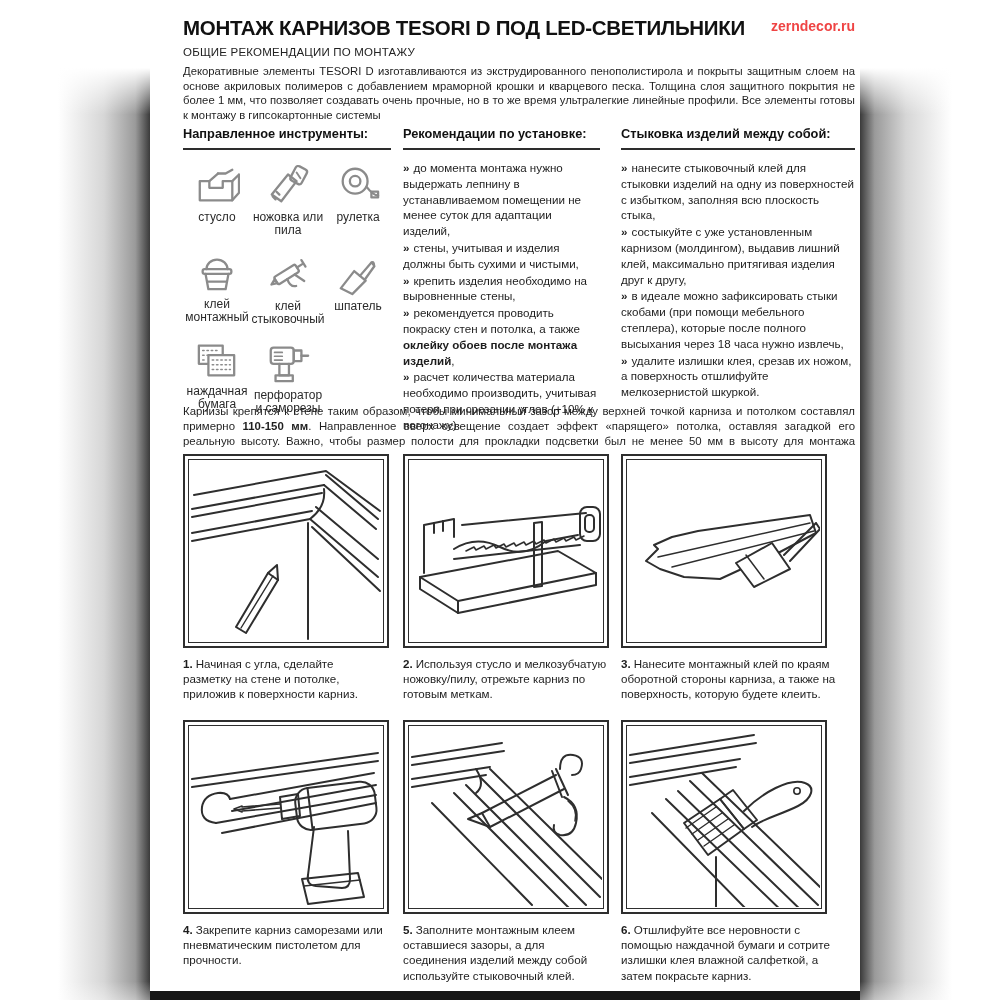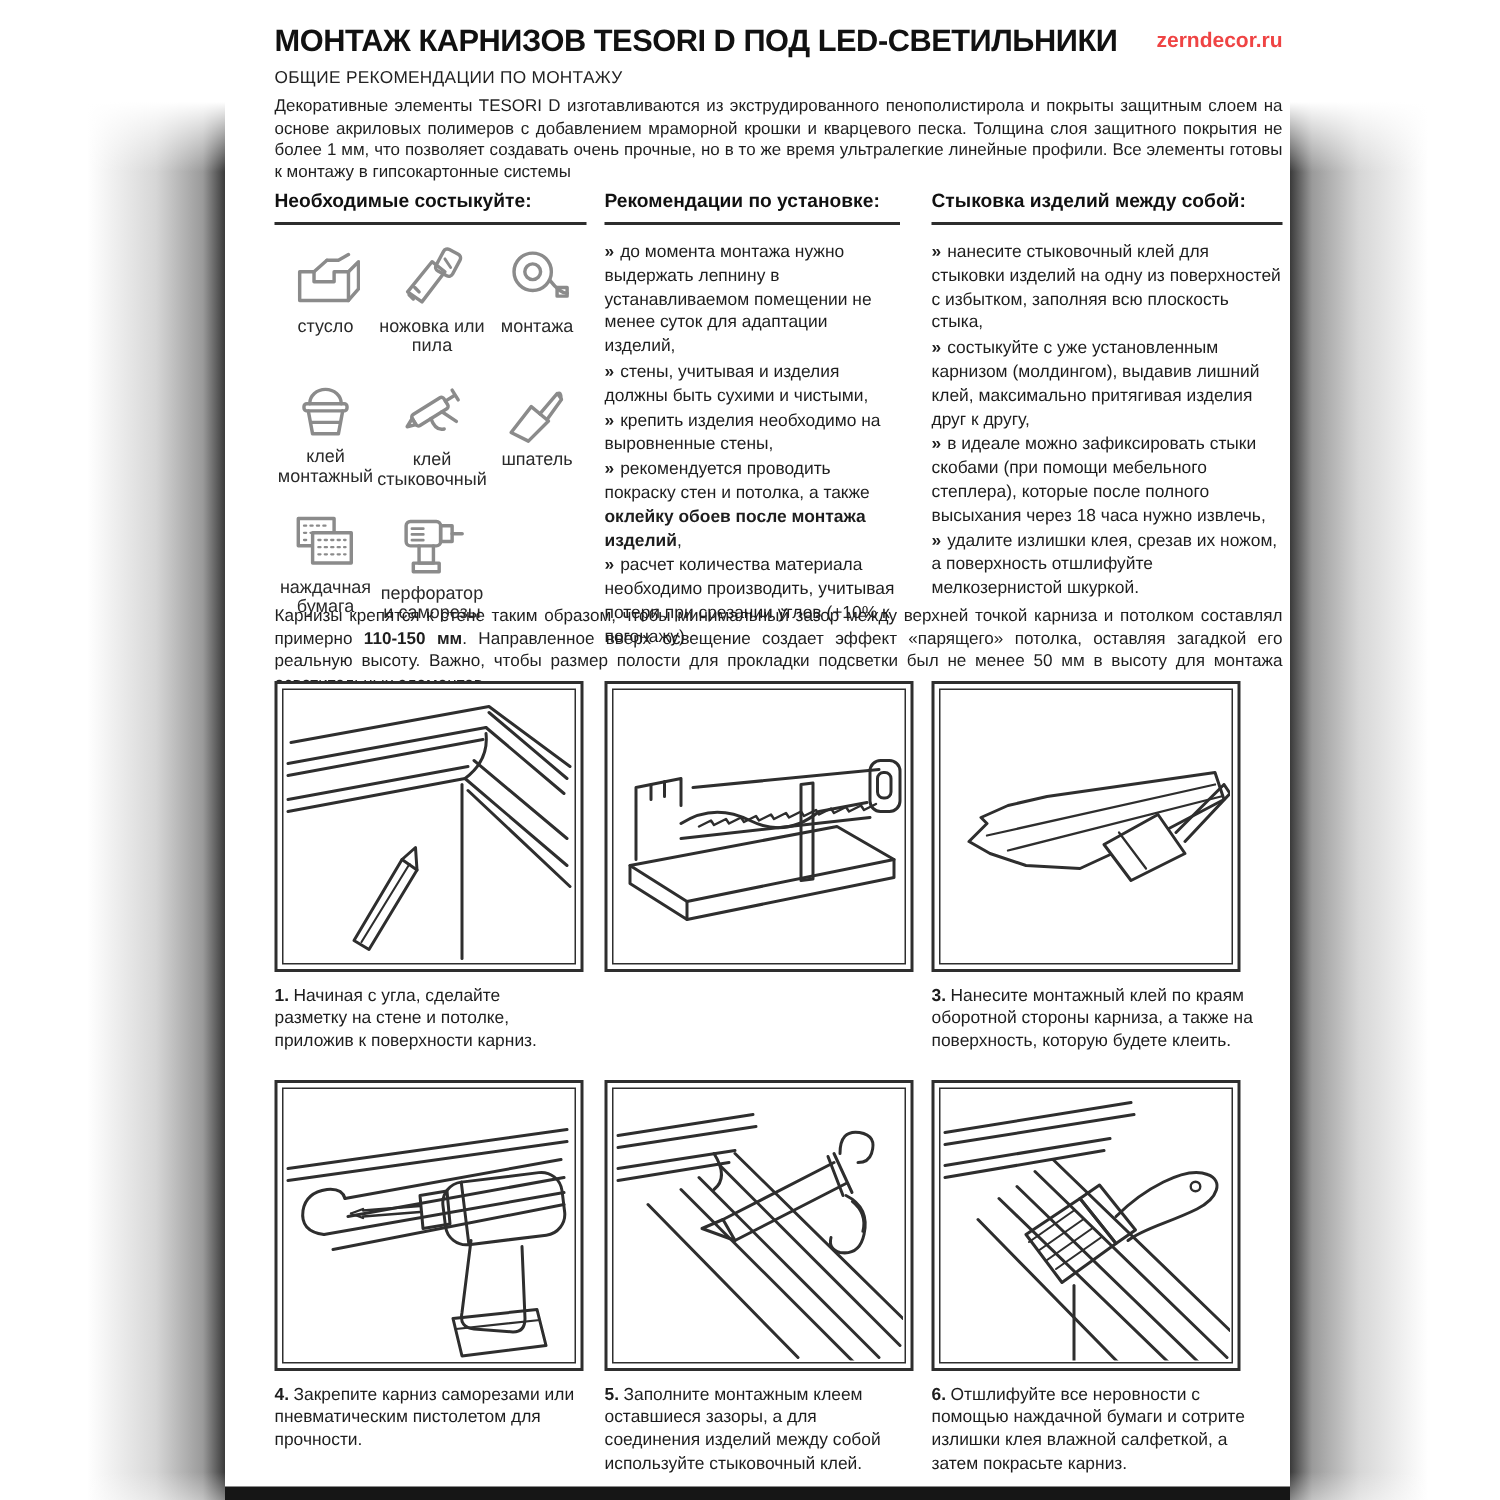--- a/index.html
+++ b/index.html
@@ -51,21 +51,21 @@
   <div class="shadow left"></div>
   <div class="shadow right"></div>
 
   <div class="page">
     <div class="title">МОНТАЖ КАРНИЗОВ TESORI D ПОД LED-СВЕТИЛЬНИКИ</div>
     <div class="site">zerndecor.ru</div>
     <div class="subtitle">ОБЩИЕ РЕКОМЕНДАЦИИ ПО МОНТАЖУ</div>
     <div class="intro">Декоративные элементы TESORI D изготавливаются из экструдированного пенополистирола и покрыты защитным слоем на основе акриловых полимеров с добавлением мраморной крошки и кварцевого песка. Толщина слоя защитного покрытия не более 1 мм, что позволяет создавать очень прочные, но в то же время ультралегкие линейные профили. Все элементы готовы к монтажу в гипсокартонные системы</div>
 
     <div class="col col1">
-      <div class="colhead">Необходимые состыкуйте:</div>
+      <div class="colhead">Направленное инструменты:</div>
       <div class="toolgrid">
         <div class="tool">
           <svg width="46" height="44" viewBox="0 0 48 46">
             <g class="ticon">
                 <path d="M6,19 h10 v7 h14 v-7 h10 v20 h-34 Z"></path>
                 <path d="M16,19 l9,-8 M40,19 l7,-7 M47,12 v19 l-7,8"></path>
                 <path d="M25,11 h8 l7,-4"></path>
               </g>
           </svg>
           <div class="tlabel">стусло</div>
@@ -83,21 +83,21 @@
         </div>
         <div class="tool">
           <svg width="46" height="44" viewBox="0 0 48 46">
             <g class="ticon">
                 <circle cx="21" cy="19" r="13"></circle>
                 <circle cx="21" cy="19" r="5.5"></circle>
                 <path d="M33,25 q7,9 12,9"></path>
                 <path d="M38,30 h7 v6 h-7 Z"></path>
               </g>
           </svg>
-          <div class="tlabel">монтажа</div>
+          <div class="tlabel">рулетка</div>
         </div>
         <div class="tool">
           <svg width="46" height="44" viewBox="0 0 48 46">
             <g class="ticon">
                 <path d="M13,20 a11,10 0 0 1 22,0"></path>
                 <rect x="9" y="20" width="30" height="5" rx="2"></rect>
                 <path d="M12,25 l3,16 h18 l3,-16"></path>
                 <path d="M14,33 h20"></path>
               </g>
           </svg>
@@ -307,20 +307,21 @@
         <path d="M88,80 L58,101 M94,86 L64,107 M100,92 L70,113 M106,98 L76,119" stroke-width="1.4"></path>
         <path d="M92,72 L105,63 L129,93 L116,102 Z"></path>
         <path d="M116,84 C134,66 162,50 177,56 C188,60 184,72 170,79 C152,88 134,92 124,100"></path>
         <circle cx="169" cy="64" r="3.2" stroke-width="1.6"></circle>
       </g>
           </svg>
     </div>
       </div>
 
     <div class="caption cap-r1 c1 cw1"><span class="num">1.</span><span>Начиная с угла, сделайте разметку на стене и потолке, приложив к поверхности карниз.</span></div>
+    <div class="caption cap-r1 c2 cw2"><span class="num">2.</span><span>Используя стусло и мелкозубчатую ножовку/пилу, отрежьте карниз по готовым меткам.</span></div>
     <div class="caption cap-r1 c3 cw3"><span class="num">3.</span><span>Нанесите монтажный клей по краям оборотной стороны карниза, а также на поверхность, которую будете клеить.</span></div>
     <div class="caption cap-r2 c1 cw1"><span class="num">4.</span><span>Закрепите карниз саморезами или пневматическим пистолетом для прочности.</span></div>
     <div class="caption cap-r2 c2 cw2"><span class="num">5.</span><span>Заполните монтажным клеем оставшиеся зазоры, а для соединения изделий между собой используйте стыковочный клей.</span></div>
     <div class="caption cap-r2 c3 cw3"><span class="num">6.</span><span>Отшлифуйте все неровности с помощью наждачной бумаги и сотрите излишки клея влажной салфеткой, а затем покрасьте карниз.</span></div>
 
     <div class="bottombar"></div>
   </div>
 </div>
 
 </body></html>

